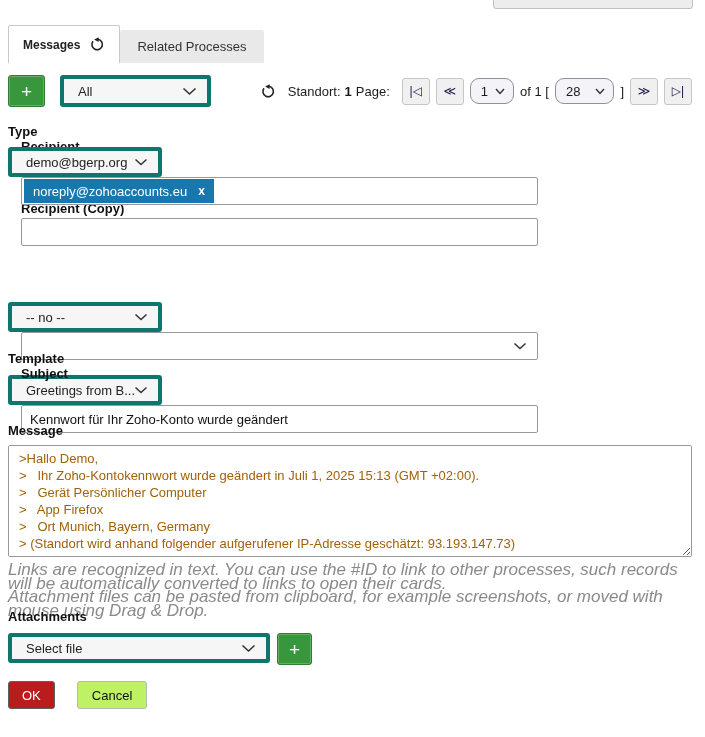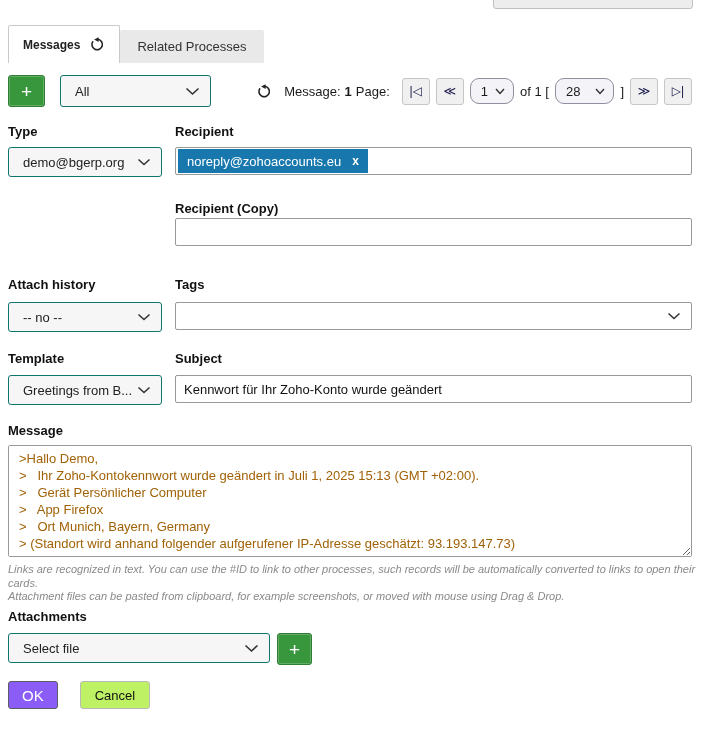--- a/index.html
+++ b/index.html
@@ -17,34 +17,34 @@
     padding:0 14px; display:flex; align-items:center; gap:10px; font-weight:bold; font-size:12px;
     color:#222; border-radius:2px 2px 0 0; cursor:pointer; }
   .tab-inactive { background:#e9e9e9; height:33px; padding:0 17px; display:flex; align-items:center;
     font-size:13px; color:#333; border-radius:2px 2px 0 0; cursor:pointer; }
 
   
   .toolbar { position:absolute; left:8px; top:75px; width:684px; display:flex; align-items:center; }
   .btn-add { width:37px; height:32px; background:#38973d; border:1px solid #2e7d33; border-radius:3px;
     color:#fff; font-size:19px; line-height:1; display:flex; align-items:center; justify-content:center;
     box-shadow:inset 0 0 0 1px rgba(255,255,255,.22); cursor:pointer; }
-  .sel { background:#f6f6f6; border:1px solid #0f766e; border-radius:3px; height:32px;
+  .sel { background:#f6f6f6; border:4px solid #0f766e; border-radius:3px; height:32px;
     display:flex; align-items:center; justify-content:space-between; padding:0 10px 0 14px;
     font-size:13px; color:#222; cursor:pointer; }
   .filter-sel { width:151px; margin-left:15px; }
   .toolbar-right { margin-left:auto; display:flex; align-items:center; gap:6px; font-size:13px; }
   .pg-btn { width:28px; height:27px; background:#f0f0f0; border:1px solid #c6c6c6; border-radius:3px;
     font-size:12px; display:flex; align-items:center; justify-content:center; color:#15154a; cursor:pointer; }
   .pg-sel { background:#f4f4f8; border:1px solid #8f8f9f; border-radius:9px; height:26px;
     padding:0 8px 0 10px; display:flex; gap:7px; align-items:center; font-size:13px; cursor:pointer; }
   .rec-text { display:flex; gap:4px; align-items:center; margin-right:6px; }
   .bold { font-weight:bold; }
 
   
-  .row { position:absolute; left:8px; display:flex; }
+  .row { position:absolute; left:8px; display:flex;flex-direction:column; }
   .col-l { width:154px; }
   .col-r { width:517px; margin-left:13px; }
   .lbl { font-size:13px; font-weight:bold; color:#111; }
   .field-sel { height:30px; }
   .txt { width:100%; height:28px; border:1px solid #999; border-radius:2px; padding:0 8px;
     font-family:"Liberation Sans", sans-serif; font-size:13px; color:#111; background:#fff; }
   .recipient-box { width:100%; height:28px; border:1px solid #999; border-radius:2px;
     background:#fff; display:flex; align-items:center; padding:0 2px; }
   .tag { background:#1878ae; color:#fff; font-size:13px; height:24px; padding:0 9px;
     display:inline-flex; align-items:center; gap:11px; cursor:pointer; }
@@ -52,31 +52,31 @@
   .tags-sel { background:#fff; height:28px; border:1px solid #999; border-radius:2px; }
 
   textarea.msg { position:absolute; left:8px; top:445px; width:684px; height:112px;
     border:1px solid #999; border-radius:2px; padding:4px 10px;
     font-family:"Liberation Sans", sans-serif; font-size:13px; line-height:17px; color:#a16207;
     resize:both; overflow-y:scroll; }
   textarea.msg::-webkit-scrollbar { width:13px; }
   textarea.msg::-webkit-scrollbar-track { background:#fafafa; border-left:1px solid #e5e5e5; }
   textarea.msg::-webkit-scrollbar-thumb { background:#c9c9c9; }
 
-  .hints { position:absolute; left:8px; top:563px; width:690px; font-size:11px; line-height:13.5px;
+  .hints { position:absolute; left:8px; top:563px; width:690px; font-size:17px; line-height:13.5px;
     color:#8a8a8a; font-style:italic; }
 
   .attach-label { position:absolute; left:8px; top:609px; }
   .attach-row { position:absolute; left:8px; top:633px; display:flex; align-items:flex-start; }
   .attach-sel { width:262px; height:30px; }
   .attach-add { margin-left:7px; width:35px; height:32px; }
 
   .actions { position:absolute; left:8px; top:681px; display:flex; }
-  .btn-ok { height:28px; min-width:46px; padding:0 13px; background:#8b5cf6; color:#fff;
-    border:1px solid #5c5f62; border-radius:3px; font-size:15px; display:flex; align-items:center;
+  .btn-ok { height:28px; min-width:46px; padding:0 13px; background:#b91c1c; color:#fff;
+    border:1px solid #5c5f62; border-radius:3px; font-size:13px; display:flex; align-items:center;
     justify-content:center; cursor:pointer; }
   .btn-cancel { height:28px; padding:0 14px; margin-left:22px; background:#bef264; color:#111;
     border:1px solid #b9b9b9; border-radius:3px; font-size:13px; display:flex; align-items:center;
     justify-content:center; cursor:pointer; }
 
   .chev svg { display:block; }
   .refresh { display:flex; align-items:center; cursor:pointer; }
 </style>
 </head>
 <body>
@@ -114,21 +114,21 @@
     </div>
 
     <div class="toolbar-right">
       <span class="refresh" style="margin-right:6px;">
         <svg width="15" height="15" viewBox="0 0 16 16">
           <path d="M3.2 4.6 A5.6 5.6 0 1 0 8 2.4" fill="none" stroke="#222" stroke-width="1.7"></path>
           <path d="M9.2 0.2 L4.4 2.6 L9.2 5.4 Z" fill="#222"></path>
         </svg>
       </span>
       <span class="rec-text">
-        <span>Message:</span>
+        <span>Standort:</span>
         <span class="bold">1</span>
         <span>Page:</span>
       </span>
       <div class="pg-btn">
         <span>|◁</span>
       </div>
       <div class="pg-btn">
         <span>≪</span>
       </div>
       <div class="pg-sel">
@@ -188,24 +188,20 @@
       </div>
     </div>
   </div>
   <div class="row" style="top:218px;">
     <div class="col-l"></div>
     <div class="col-r">
       <input class="txt" type="text" value="" style="">
     </div>
   </div>
 
-  <div class="row" style="top:277px;">
-    <div class="col-l lbl">Attach history</div>
-    <div class="col-r lbl">Tags</div>
-  </div>
   <div class="row" style="top:302px;">
     <div class="col-l">
       <div class="sel field-sel">
         <span>-- no --</span>
         <span class="chev">
           <svg width="14" height="8" viewBox="0 0 14 8">
               <polyline points="1.5,1.5 7,6.5 12.5,1.5" fill="none" stroke="#333" stroke-width="1.5"></polyline>
             </svg>
         </span>
       </div>

